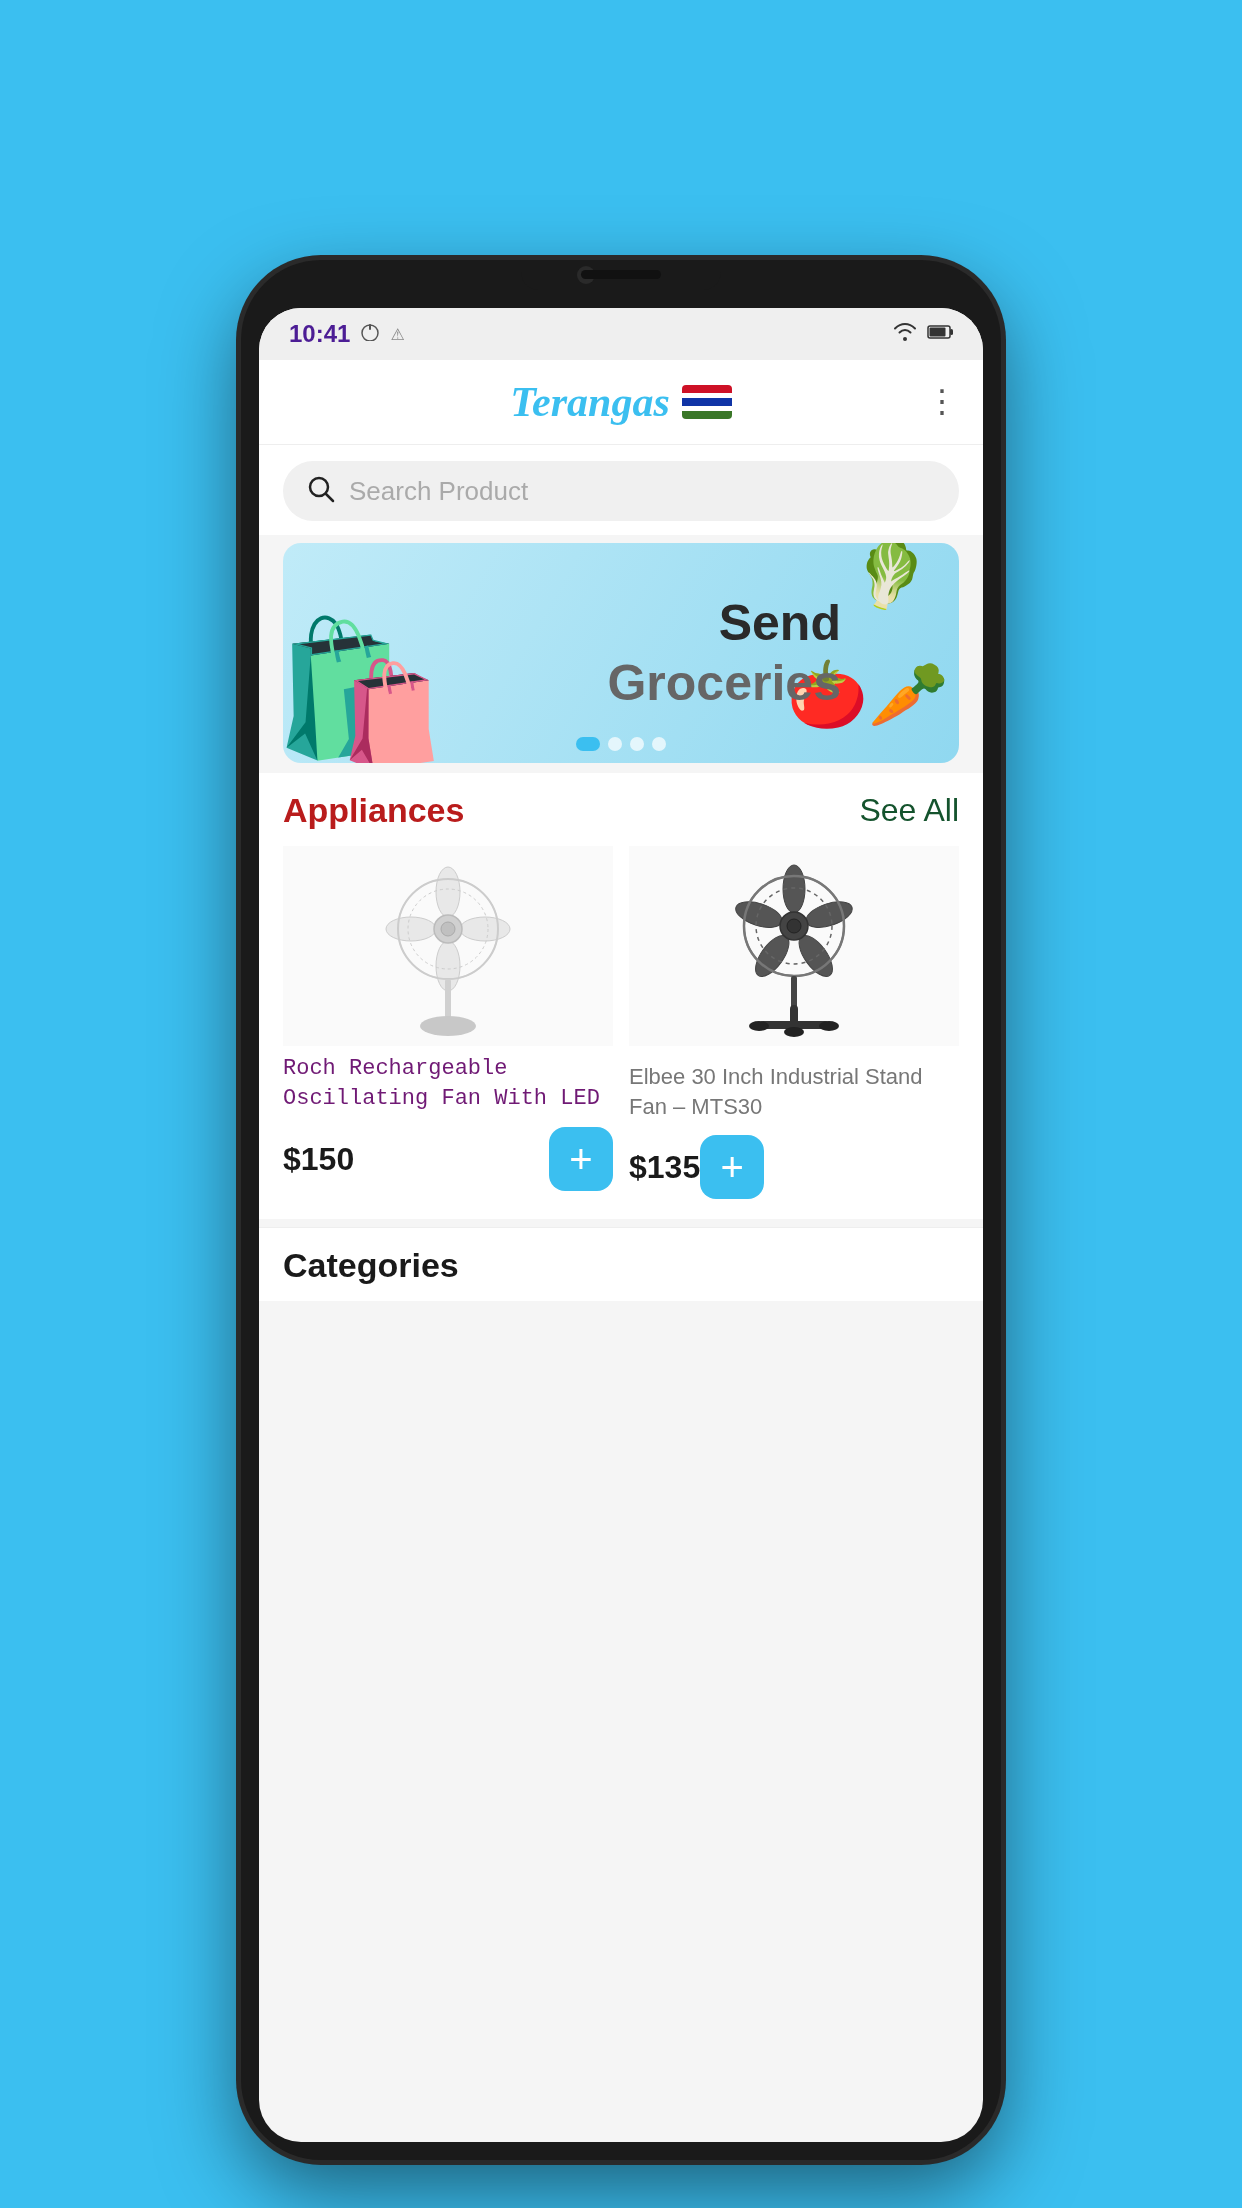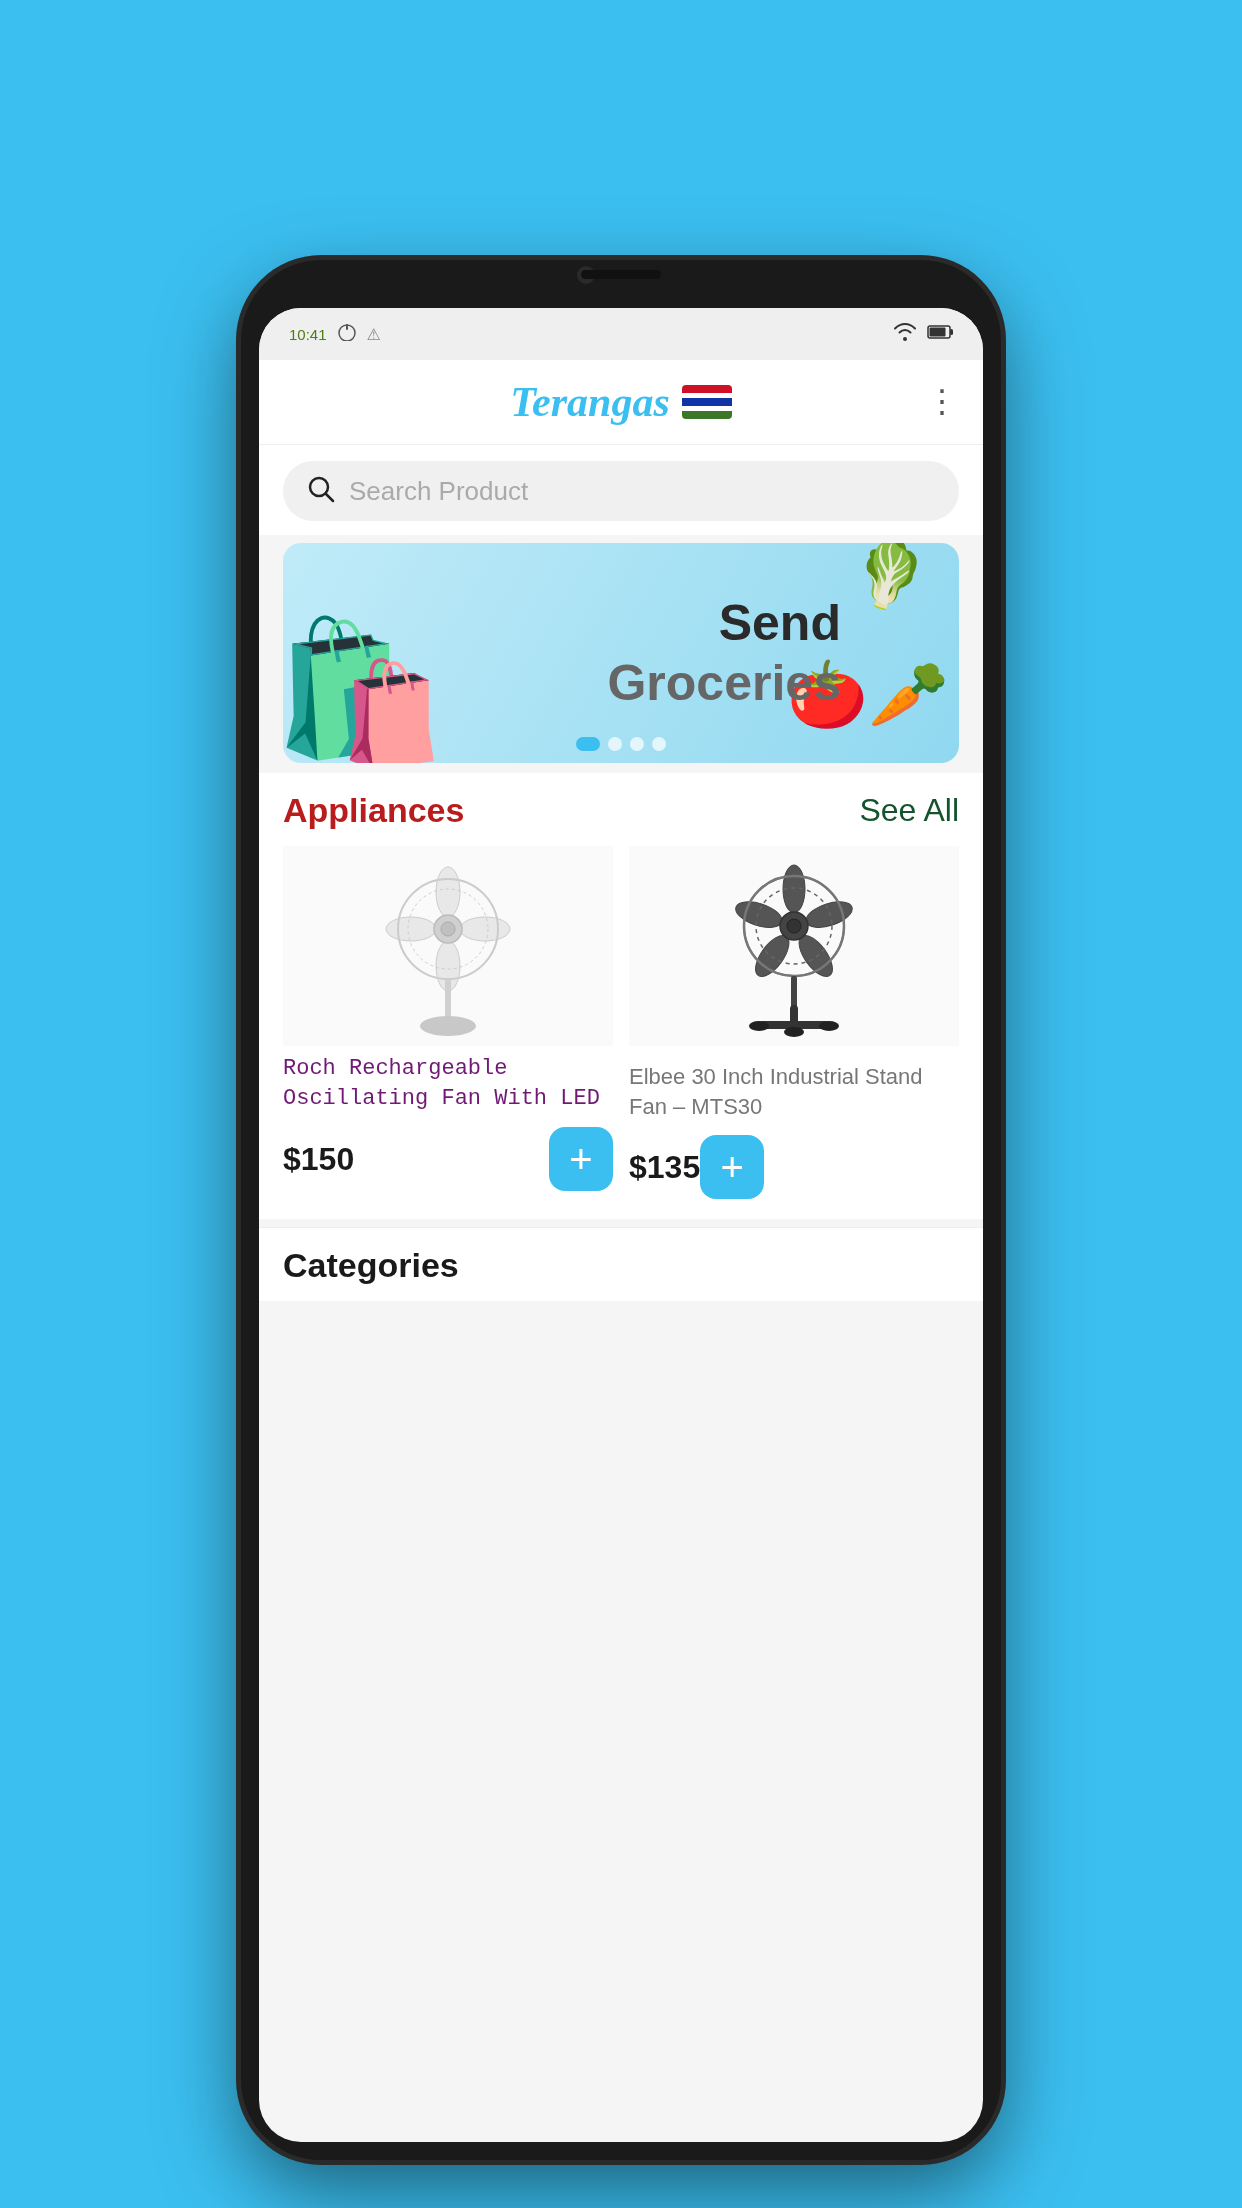--- a/index.html
+++ b/index.html
@@ -24,21 +24,21 @@
 
   <div style="position:absolute;top:0;left:50%;transform:translateX(-50%);width:200px;height:30px;background:#1a1a1a;border-radius:0 0 18px 18px;z-index:10;">
     <div style="position:absolute;top:6px;left:56px;width:18px;height:18px;background:#2a2a2a;border-radius:50%;"></div>
     <div style="position:absolute;top:10px;left:50%;transform:translateX(-50%);width:80px;height:9px;background:#111;border-radius:5px;"></div>
   </div>
 
   <div style="position:absolute;top:48px;left:18px;right:18px;bottom:18px;background:#f5f5f5;border-radius:42px;overflow:hidden;">
 
     <div style="display:flex;justify-content:space-between;align-items:center;background:#efefef;padding:10px 30px;height:52px;">
       <div style="display:flex;align-items:center;gap:10px;">
-        <span style="font-size:15px;font-weight:400;color:#4d7c0f;font-family:'Helvetica Neue',Arial,sans-serif;">10:41</span>
+        <span style="font-size:24px;font-weight:700;color:#4c1d95;font-family:'Helvetica Neue',Arial,sans-serif;">10:41</span>
         <span style="font-size:18px;color:#555;">
           <svg width="20" height="18" viewBox="0 0 20 18">
               <circle cx="10" cy="10" r="8" fill="none" stroke="#555" stroke-width="1.5"></circle>
               <line x1="10" y1="2" x2="10" y2="6" stroke="#555" stroke-width="2" stroke-linecap="round"></line>
             </svg>
         </span>
         <span style="font-size:16px;color:#888;">⚠</span>
       </div>
       <div style="display:flex;align-items:center;gap:10px;">
         <span>

